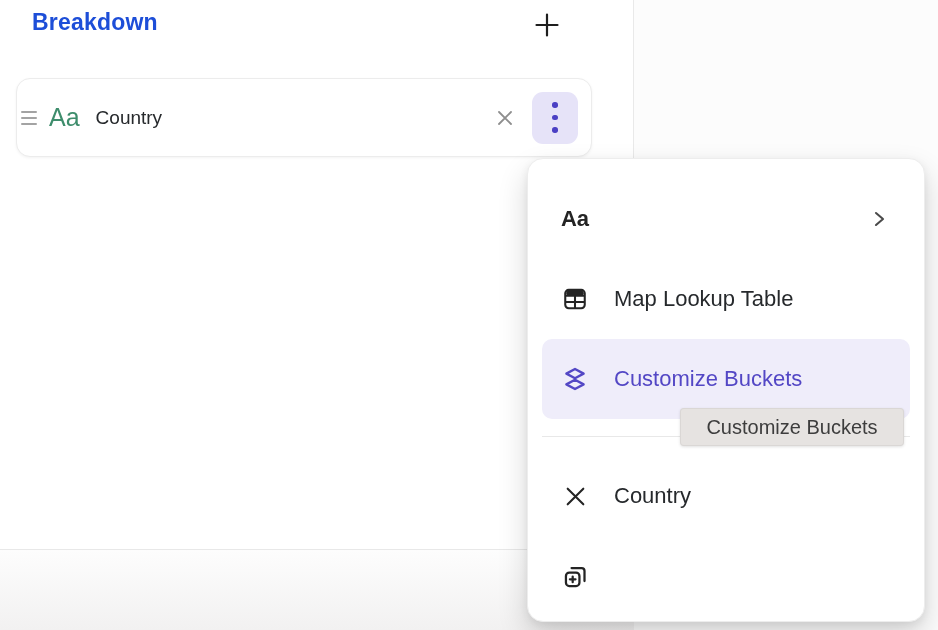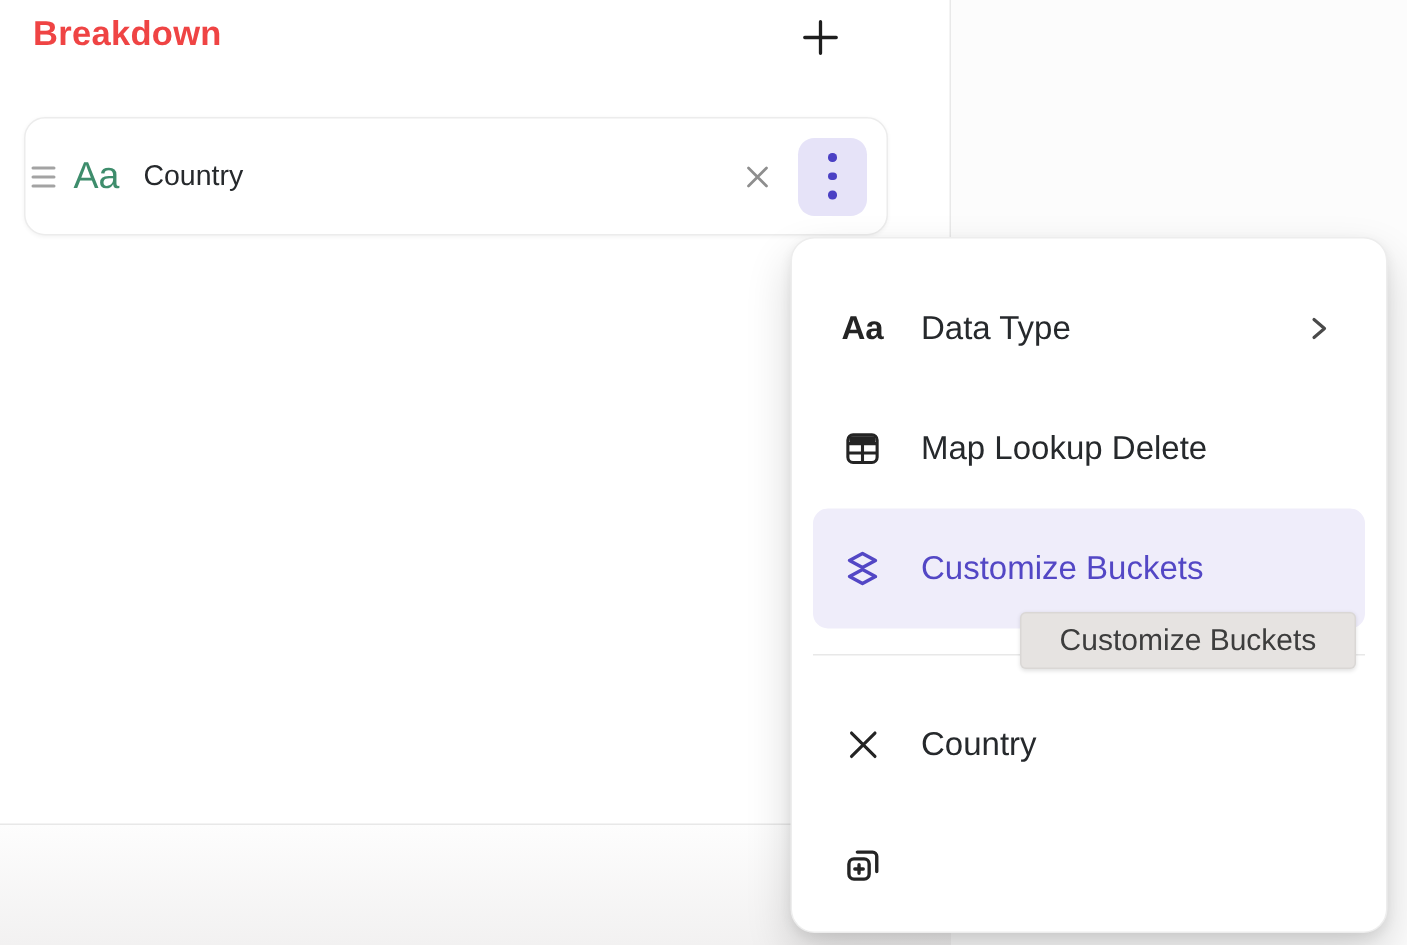--- a/index.html
+++ b/index.html
@@ -9,22 +9,22 @@
   .right-pane { position:absolute; left:634px; top:0; width:304px; height:630px;
                 background:#fcfcfc; }
   .v-divider  { position:absolute; left:633px; top:0; width:1px; height:550px;
                 background:#e9e9e9; }
   .h-divider  { position:absolute; left:0; top:549px; width:634px; height:1px;
                 background:#e8e8e8; }
   .footer-strip { position:absolute; left:0; top:550px; width:634px; height:80px;
                 background:linear-gradient(180deg,#fdfdfd 0%,#f2f1f1 100%); }
 
   
-  .page-title { position:absolute; left:22px; top:9px; font-size:23px; font-weight:700;
-                color:#ef4444; letter-spacing:.2px; }
+  .page-title { position:absolute; left:32px; top:9px; font-size:23px; font-weight:700;
+                color:#1d4ed8; letter-spacing:.2px; }
   .add-btn { position:absolute; left:528px; top:6px; width:38px; height:38px;
              display:flex; align-items:center; justify-content:center;
              background:transparent; border:none; cursor:pointer; }
 
   
   .field-card { position:absolute; left:16px; top:78px; width:576px; height:79px;
                 background:#fff; border:1px solid #ececec; border-radius:14px;
                 box-shadow:0 1px 3px rgba(0,0,0,.05);
                 display:flex; align-items:center; padding:0 13px 0 4px; }
   .drag-handle { width:16px; display:flex; flex-direction:column; gap:4px;
@@ -105,37 +105,36 @@
       <i></i>
   </button>
 </div>
 
 <div class="menu">
 
   <div class="menu-item">
     <span class="mi-icon">
       <span class="aa-glyph">Aa</span>
     </span>
-    <span class="mi-label">Data Type</span>
     <span class="submenu-arrow">
       <svg width="18" height="20" viewBox="0 0 18 20">
           <path d="M6 4l7 6-7 6" stroke="#4a4a4a" stroke-width="2.1" fill="none" stroke-linecap="round" stroke-linejoin="round"></path>
         </svg>
     </span>
   </div>
 
   <div class="menu-item">
     <span class="mi-icon">
       <svg width="26" height="26" viewBox="0 0 24 24" fill="none" stroke="#242424" stroke-width="1.9">
         <rect x="3" y="3.6" width="18" height="17" rx="3.2"></rect>
         <rect x="3.9" y="4.4" width="16.2" height="4.2" rx="2" fill="#242424" stroke="none"></rect>
         <path d="M3 9h18M3 14.8h18M12 9v11.6"></path>
       </svg>
     </span>
-    <span class="mi-label">Map Lookup Delete</span>
+    <span class="mi-label">Map Lookup Table</span>
   </div>
 
   <div class="menu-item highlighted">
     <span class="mi-icon">
       <svg width="28" height="28" viewBox="0 0 24 24" fill="none" stroke="#5347c5" stroke-width="2" stroke-linejoin="round">
         <path d="M12 3.4 19.4 7.4 12 11.4 4.6 7.4z"></path>
         <path d="M12 12.6 19.4 16.6 12 20.6 4.6 16.6z"></path>
       </svg>
     </span>
     <span class="mi-label">Customize Buckets</span>

